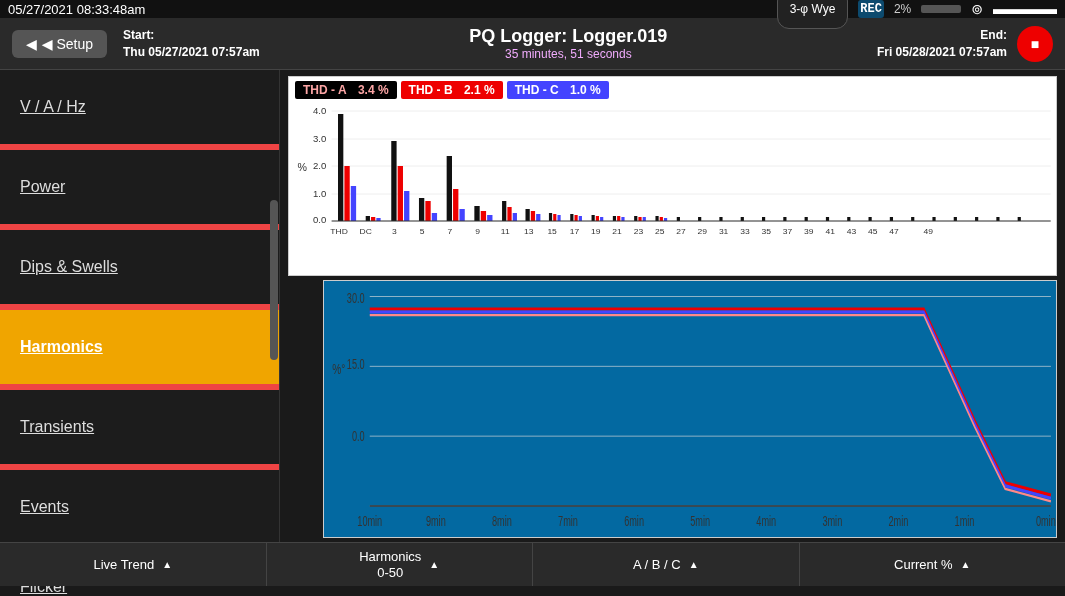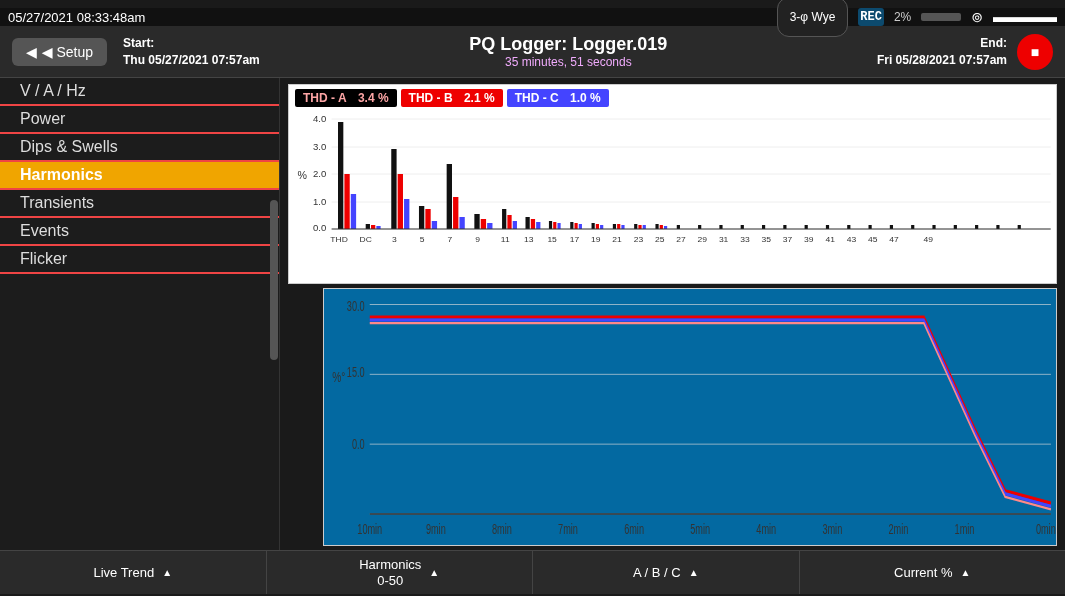--- a/index.html
+++ b/index.html
@@ -15,21 +15,20 @@
     
     #status-bar {
       display: flex;
       align-items: center;
       background: #111;
       height: 18px;
       padding: 0 8px;
       font-size: 13px;
       color: #fff;
       gap: 10px;
-      margin-top: 8px;
     }
     #status-bar .datetime { flex: 1; }
     #status-bar .mode-badge {
       background: #222;
       border: 1px solid #555;
       border-radius: 12px;
       padding: 12px 12px;
       font-size: 12px;
     }
     #status-bar .rec-badge {
@@ -116,25 +115,26 @@
 
     
     #sidebar {
       width: 280px;
       background: #1c1c1c;
       border-right: 1px solid #333;
       display: flex;
       flex-direction: column;
     }
     .sidebar-item {
-      padding: 4px 20px;
+      padding: 28px 20px;
       font-size: 16px;
       color: #ddd;
       cursor: pointer;
-      border-bottom: 2px solid #ef4444;
+      border-bottom: 6px solid #ef4444;
+      text-decoration: underline;
     }
     .sidebar-item.active {
       background: #f0a500;
       color: #fff;
       font-weight: bold;
     }
     
     #sidebar-scroll {
       position: absolute;
       left: 270px;

